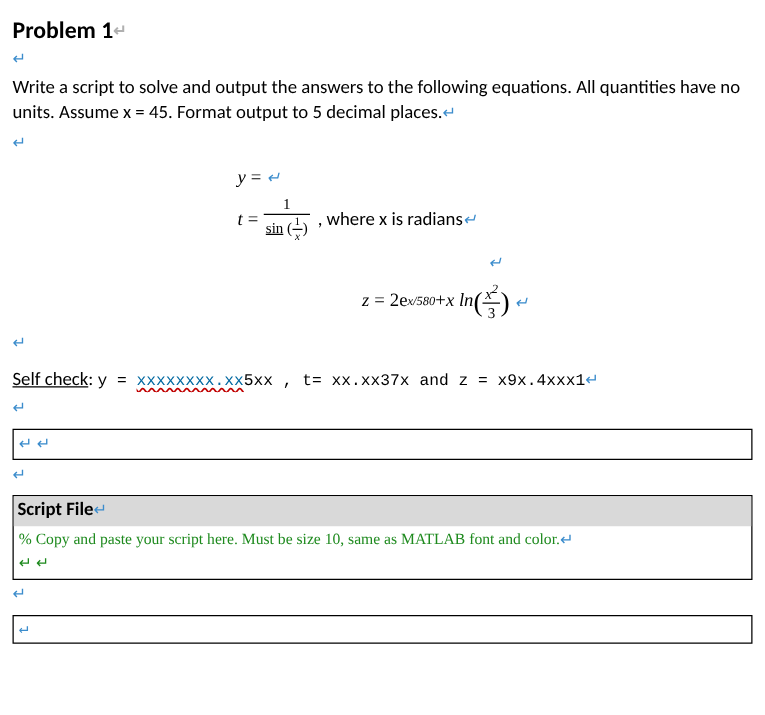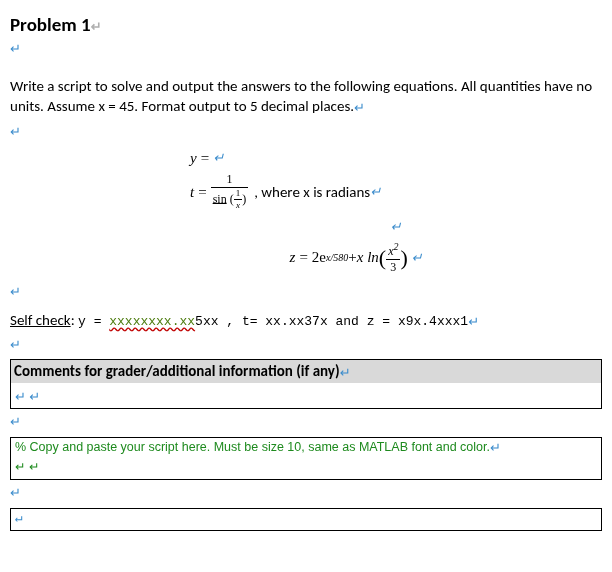--- a/index.html
+++ b/index.html
@@ -13,52 +13,52 @@
     background: #fff;
     line-height: 1.35;
   }
   .title {
     font-weight: bold;
     font-size: 19px;
     margin-bottom: 0;
   }
   .pmark { color: #b0b0b0; font-size: 13px; display:inline-block; vertical-align: middle;}
   .bluemark { color: #3b8ccc; font-size: 13px; display:inline-block; vertical-align: middle;}
-  .para { margin: 18px 0 4px 0; }
+  .para { margin: 2px 0 4px 0; }
   .equations {
     font-family: 'Cambria Math', 'Times New Roman', serif;
     font-style: italic;
     text-align: left;
     margin: 6px 0 6px 180px;
     line-height: 1.5;
   }
   .eqwrap { margin: 4px 0; display:flex; align-items:center; }
   .frac { display:inline-block; vertical-align:middle; text-align:center; font-size: 12px; line-height:1.05;}
   .frac .num { display:block; border-bottom:1px solid #000; padding:0 2px 1px 2px;}
   .frac .den { display:block; padding:1px 2px 0 2px;}
   .sup { font-size: 10px; vertical-align: super; }
   .eqnote { font-family: Calibri, Arial, sans-serif; font-style: normal; margin-left: 6px; font-size:15px;}
   .selfcheck { margin: 10px 0 2px 0; }
   .selfcheck .label { text-decoration: underline; }
   .mono { font-family: "Courier New", monospace; font-size: 13px; }
-  .redlink { color: #4d7c0f; text-decoration: underline wavy #c00000; text-decoration-skip-ink: none; }
+  .redlink { color: #0369a1; text-decoration: underline wavy #c00000; text-decoration-skip-ink: none; }
   .box {
     border: 1.5px solid #000;
     margin: 6px 0 2px 0;
     padding: 1px 4px 2px 4px;
   }
   .boxhead {
     background: #d9d9d9;
     font-weight: bold;
     font-size: 15px;
     padding: 1px 3px 2px 3px;
     margin: -1px -4px 2px -4px;
     border-bottom: 0;
   }
-  .matlab { font-family: Liberation Sans, sans-serif; font-size: 12.5px; color: #1e8a1e; line-height:1.35;}
+  .matlab { font-family: Liberation Serif, serif; font-size: 12.5px; color: #1e8a1e; line-height:1.35;}
   .cmdout { font-family: "Courier New", monospace; font-size: 12.5px; color: #000; line-height:1.35;}
   .centered { text-align:center; margin-left:0; }
   .sqrt-vinc { border-top:1px solid #000; padding-top:0px;}
 </style>
 </head>
 <body>
 
 
 
 <div class="title">
@@ -108,29 +108,29 @@
 </div>
 
 <div class="bluemark">↵</div>
 
 <div class="selfcheck">
   <span class="label">Self check</span><span>: </span><span class="mono"><span>y = </span><span class="redlink">xxxxxxxx.xx</span><span>5xx ,  t= xx.xx37x and z = x9x.4xxx1</span></span><span class="bluemark">↵</span>
 </div>
 <div class="bluemark">↵</div>
 
 <div class="box">
-  <div class="boxhead">
-    <span>Comments for grader/additional information (if any)</span><span class="bluemark" style="font-weight:normal;">↵</span>
-  </div>
   <div class="bluemark">↵</div>
   <div class="bluemark">↵</div>
 </div>
 <div class="bluemark">↵</div>
 
 <div class="box">
+  <div class="boxhead">
+    <span>Script File</span><span class="bluemark" style="font-weight:normal;">↵</span>
+  </div>
   <div class="matlab">
     <span>% Copy and paste your script here. Must be size 10, same as MATLAB font and color.</span><span class="bluemark">↵</span>
   </div>
   <div class="matlab bluemark">↵</div>
   <div class="matlab bluemark">↵</div>
 </div>
 <div class="bluemark">↵</div>
 
 <div class="box" style="margin-bottom:0;">
   <div class="cmdout">

